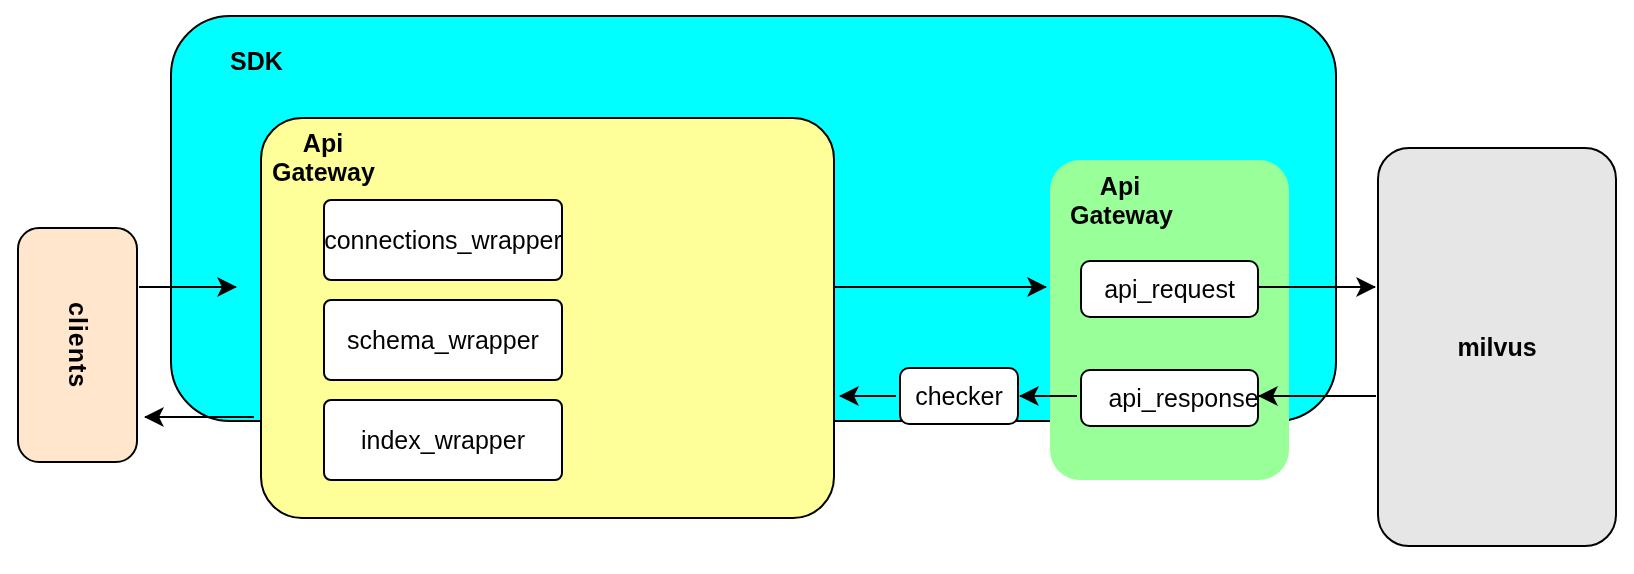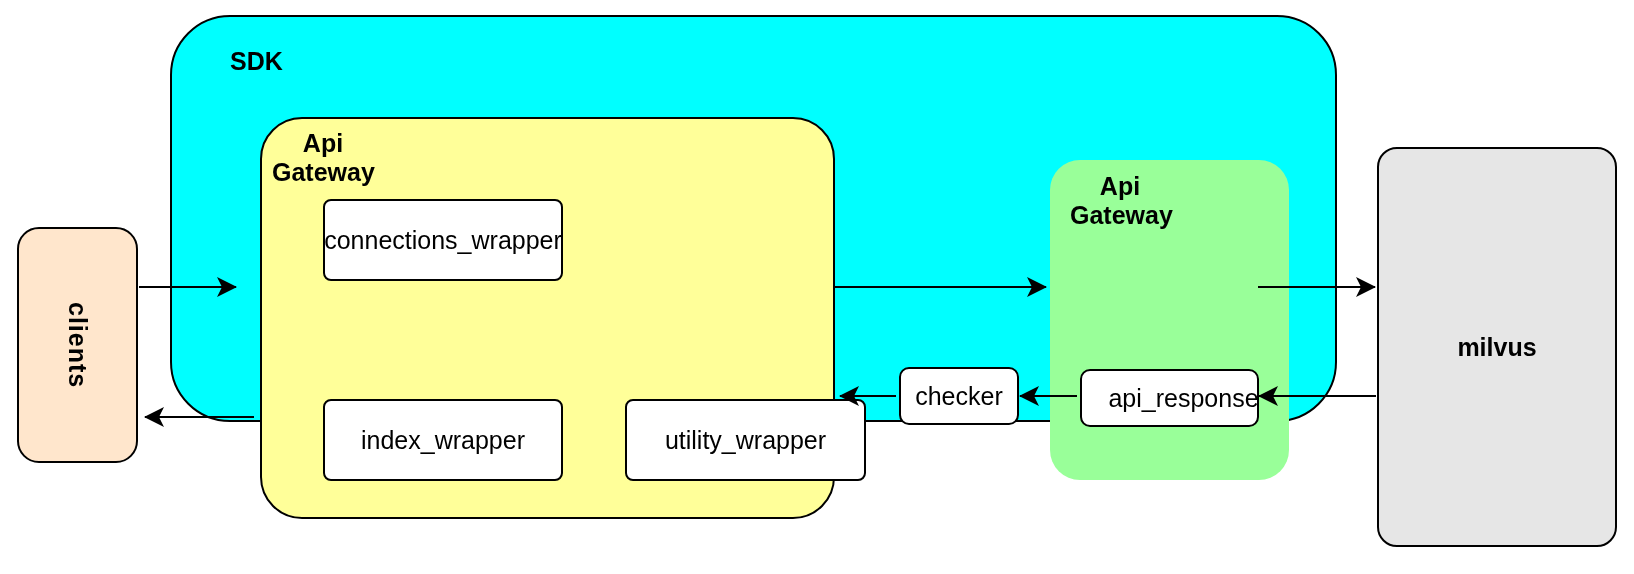--- a/index.html
+++ b/index.html
@@ -130,21 +130,21 @@
     white-space: nowrap;
   }
   .gw-request  { top: 100px; }
   .gw-response { top: 209px; padding-left: 28px; }
 
   
   .milvus {
     left: 1377px; top: 147px;
     width: 240px; height: 400px;
     background: var(--milvus-fill, #e6e6e6);
-    border-radius: 20px;
+    border-radius: 32px;
     display: flex; align-items: center; justify-content: center;
     font-weight: bold;
     font-size: 25px;
   }
 
   
   .arrows {
     position: absolute;
     left: 0; top: 0;
     width: 1634px; height: 574px;
@@ -166,31 +166,32 @@
 
   <div class="node sdk">
     <div class="sdk-label">SDK</div>
 
     <div class="api-wrapper">
       <div class="api-wrapper-label">
         <div>Api</div>
         <div>Gateway</div>
       </div>
       <div class="wnode w-col1 w-row1">connections_wrapper</div>
+      <div class="wnode w-col1 w-row2">schema_wrapper</div>
       <div class="wnode w-col1 w-row3">index_wrapper</div>
-      <div class="wnode w-col2 w-row3">utility_wrapper</div>
     </div>
 
     <div class="checker">checker</div>
 
     <div class="api-gateway">
       <div class="api-gateway-label">
         <div>Api</div>
         <div>Gateway</div>
       </div>
+      <div class="gw-node gw-request">api_request</div>
       <div class="gw-node gw-response">api_response</div>
     </div>
   </div>
 
   <div class="node milvus">milvus</div>
 
   <svg class="arrows" viewBox="0 0 1634 574" xmlns="http://www.w3.org/2000/svg">
     <defs>
       <marker id="arrowhead" markerWidth="10" markerHeight="10" refX="9.5" refY="5" orient="auto" markerUnits="strokeWidth">
         <path d="M0,0 L10,5 L0,10 L2.5,5 Z" fill="#000"></path>

